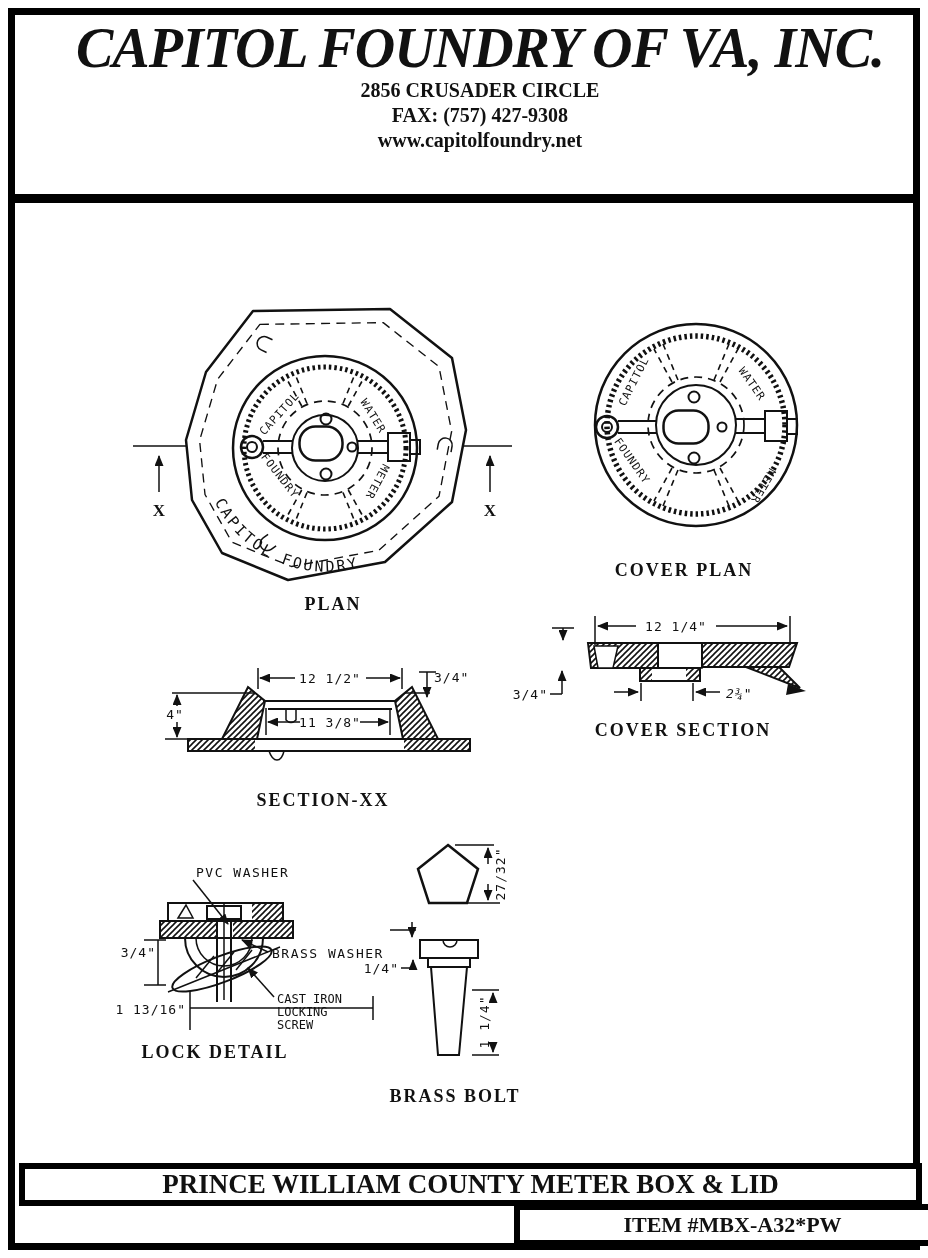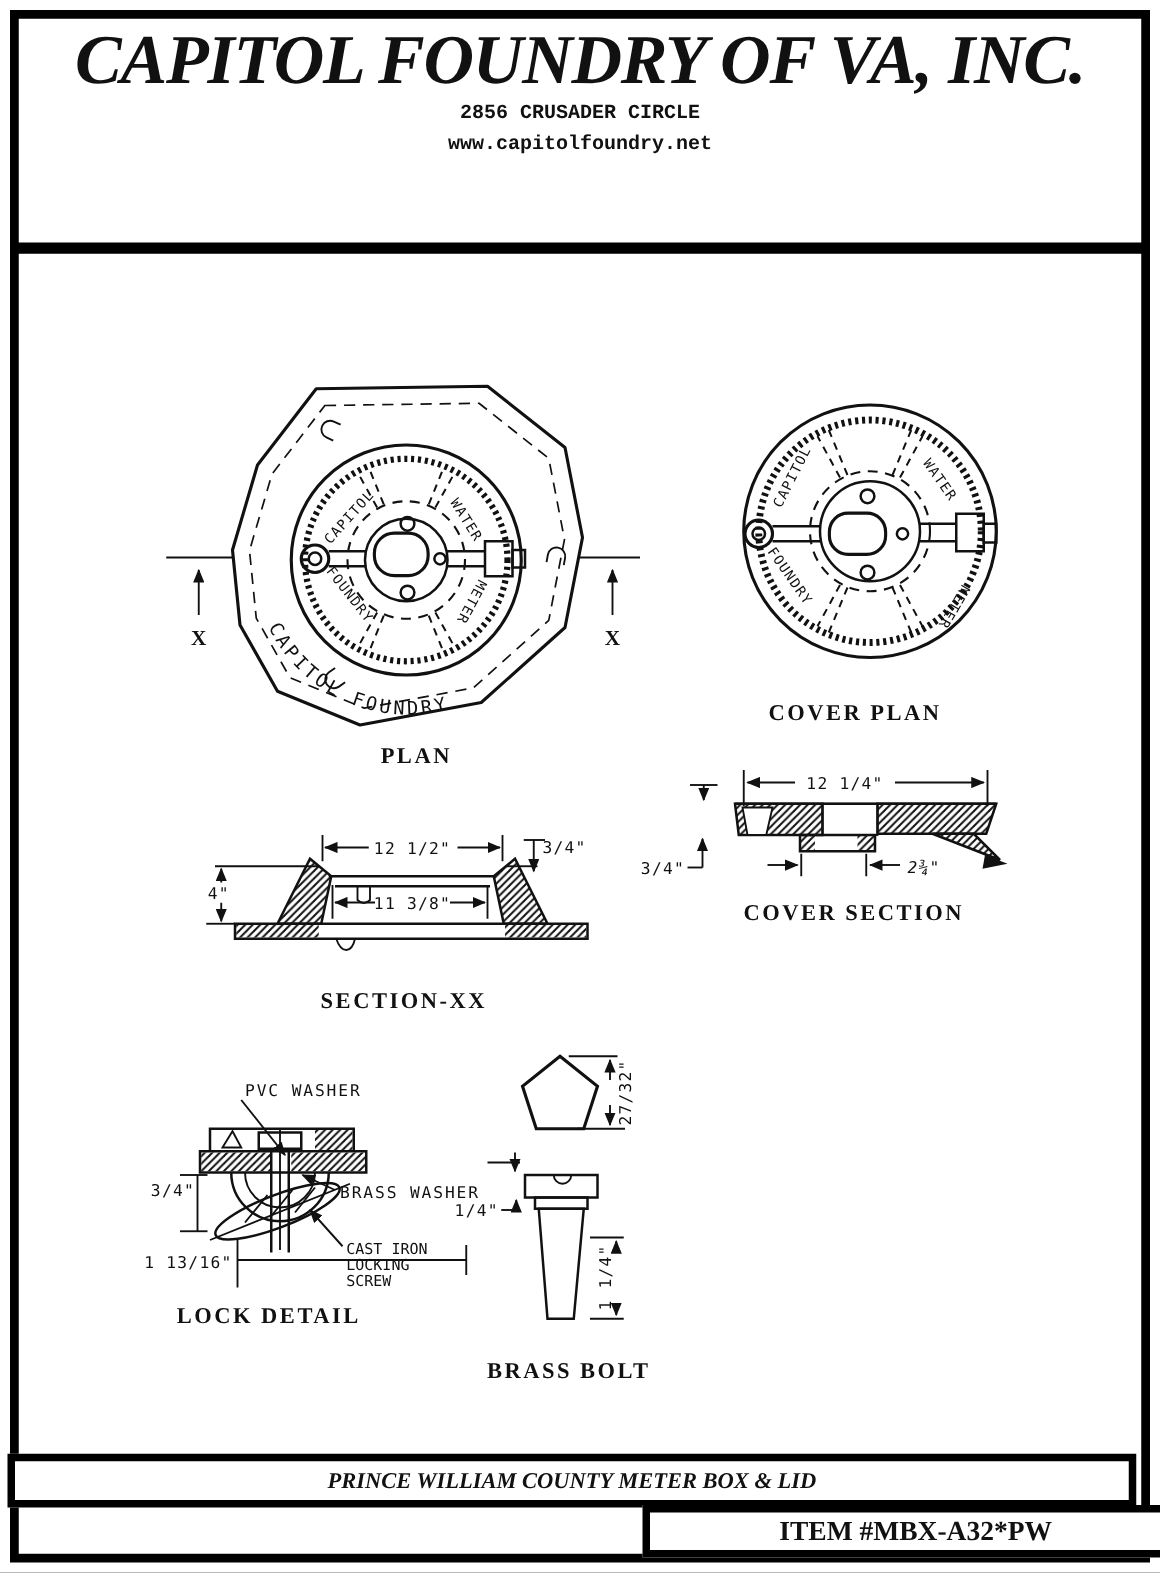--- a/index.html
+++ b/index.html
@@ -1,27 +1,27 @@
 <!DOCTYPE html>
 <html><head>
 <meta charset="utf-8">
 <style>
   html,body{margin:0;padding:0;background:#888;}
   .page{position:relative;width:928px;height:1258px;background:#fff;color:#111;
         font-family:"Liberation Serif",serif;overflow:hidden;}
   .page-border{position:absolute;left:8px;top:8px;right:8px;bottom:8px;border:7px solid #000;}
-  .header{position:absolute;left:16px;top:18px;width:896px;text-align:center;}
+  .header{position:absolute;left:16px;top:18px;width:896px;text-align:center;padding-left:16px;}
   .company{font-size:56px;font-weight:bold;font-style:italic;letter-spacing:-1px;
            line-height:60px;white-space:nowrap;}
-  .addr{font-size:16px;font-weight:bold;line-height:25px;font-family:Liberation Mono, monospace;}
+  .addr{font-size:20px;font-weight:bold;line-height:25px;}
   .hdr-divider{position:absolute;left:8px;top:194px;width:912px;height:9px;background:#000;}
   .ftr-box{position:absolute;border:6px solid #000;box-sizing:border-box;background:#fff;
            display:flex;align-items:center;justify-content:center;
            font-size:22px;font-weight:bold;white-space:pre;}
-  #ftr-title{left:6px;top:1163px;width:903px;height:43px;font-size:18px;font-style:italic;}
+  #ftr-title{left:19px;top:1163px;width:903px;height:43px;font-size:27px;}
   #ftr-left{left:11px;top:1204px;width:461px;height:42px;}
   #ftr-right{left:477px;top:1204px;width:437px;height:42px;margin-left:37px;}
   svg{position:absolute;left:0;top:0;}
   svg *{vector-effect:none;}
   .ln{stroke:#111;stroke-width:2;fill:none;}
   .thin{stroke:#111;stroke-width:1.5;fill:none;}
   .thick{stroke:#111;stroke-width:2.5;fill:none;}
   .hatched{fill:url(#hatch);stroke:#111;stroke-width:2;}
   .whitefill{fill:#fff;stroke:#111;stroke-width:2;}
   .dash{stroke:#111;stroke-width:1.7;fill:none;stroke-dasharray:8 6;}
@@ -39,20 +39,21 @@
 </head>
 <body>
 
 <div class="page">
 
   <div class="page-border"></div>
 
   <div class="header">
     <div class="company">CAPITOL FOUNDRY OF VA, INC.</div>
     <div class="addr">2856 CRUSADER CIRCLE</div>
+    <div class="addr">FAX: (757) 427-9308</div>
     <div class="addr">www.capitolfoundry.net</div>
   </div>
 
   <div class="hdr-divider"></div>
 
   <svg width="928" height="1258" viewBox="0 0 928 1258">
     <defs>
       <pattern id="hatch" width="6" height="6" patternUnits="userSpaceOnUse">
         <path d="M0,6 L6,0" stroke="#111" stroke-width="1.6"></path>
         <path d="M-1,1 L1,-1" stroke="#111" stroke-width="1.6"></path>

